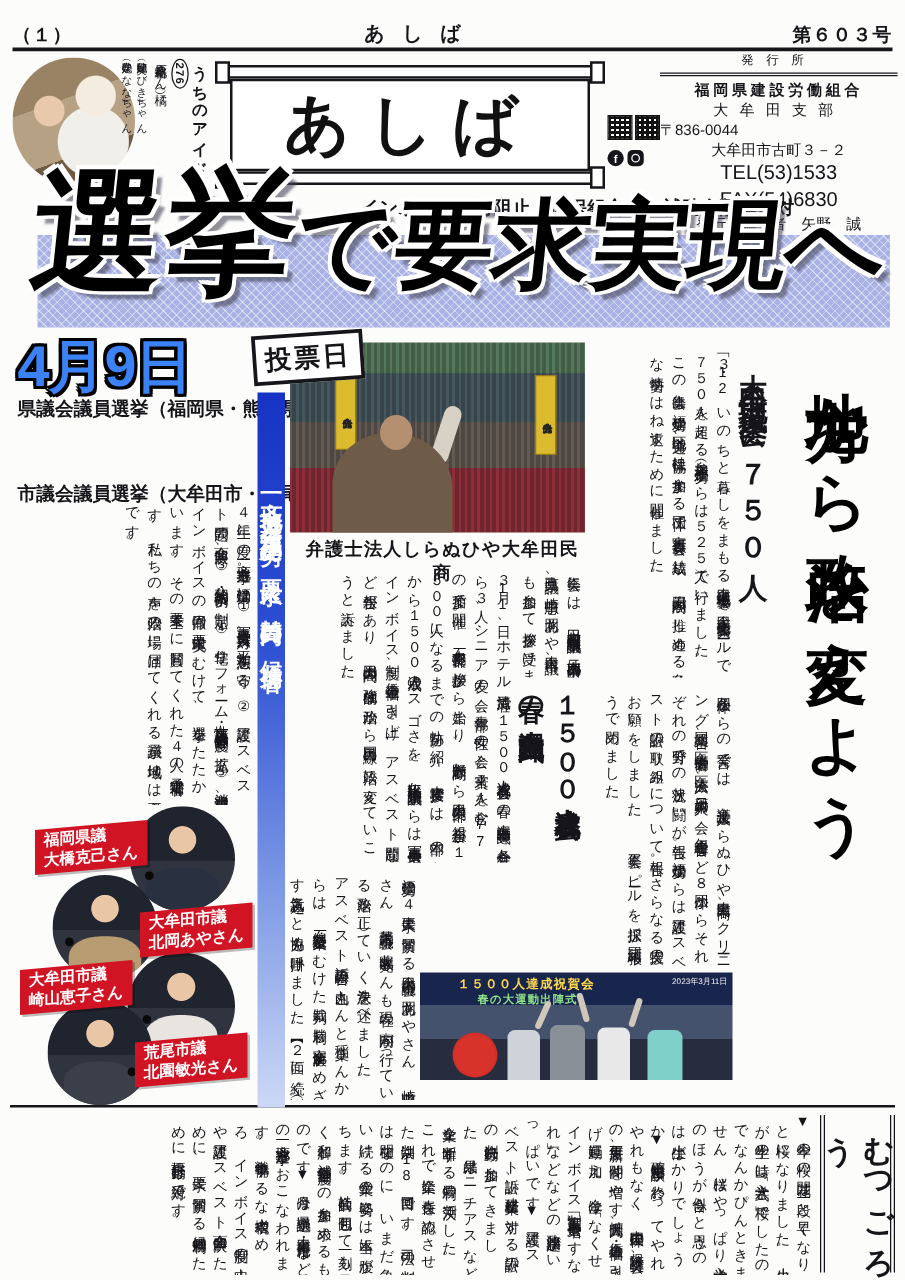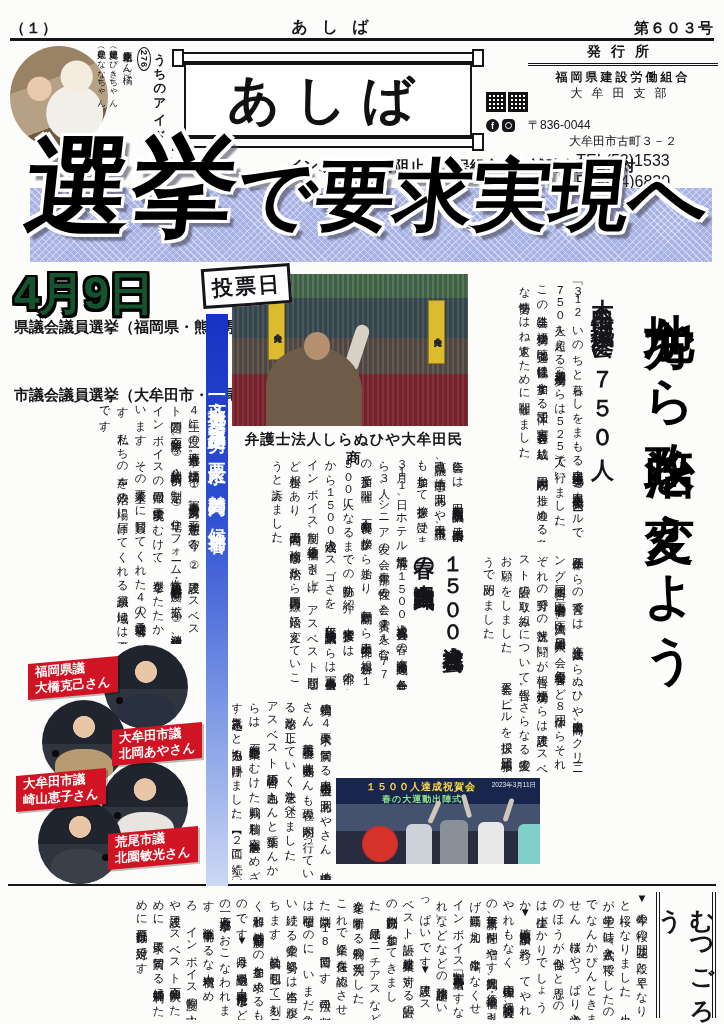--- a/index.html
+++ b/index.html
@@ -44,41 +44,41 @@
         repeating-linear-gradient(0deg,#111 0 2px,rgba(0,0,0,0) 2px 4px),
         repeating-linear-gradient(90deg,#111 0 2px,#fff 2px 4px);
       border:1px solid #111;display:inline-block;margin-right:2px;}
   .social-row{margin-top:3px;display:flex;gap:3px;align-items:center;}
   .fb-icon{width:13px;height:13px;border-radius:50%;background:#15151a;color:#fff;
            font-size:9px;font-weight:bold;display:flex;align-items:center;justify-content:center;}
   .ig-icon{width:13px;height:13px;border-radius:4px;background:#15151a;position:relative;}
   .ig-icon:after{content:"";position:absolute;left:3px;top:3px;width:5px;height:5px;border:1.5px solid #fff;border-radius:50%;}
 
   .publisher{left:528px;top:42px;width:190px;font-size:12px;line-height:1.35;text-align:center;}
-  .pub-title{font-size:14px;font-weight:bold;letter-spacing:10px;}
+  .pub-title{font-size:10px;font-weight:normal;letter-spacing:10px;}
   .pub-rule{border-bottom:3px double #15151a;margin:2px 0 3px 0;}
   .pub-org1{letter-spacing:3px;font-weight:bold;}
   .pub-org2{letter-spacing:9px;font-weight:normal;text-align:center;}
-  .pub-postal{text-align:left;margin-top:16px;}
+  .pub-postal{text-align:left;}
   .pub-tel{font-size:16px;letter-spacing:0;}
 
   
   .band{left:30px;top:188px;width:682px;height:74px;background:#a9b2e4;
         background-image:repeating-linear-gradient(45deg,rgba(255,255,255,.45) 0 1px,rgba(0,0,0,0) 1px 5px),
                          repeating-linear-gradient(-45deg,rgba(255,255,255,.35) 0 1px,rgba(0,0,0,0) 1px 5px);}
   .kicker{left:288px;top:157px;font-size:15px;font-weight:900;letter-spacing:0;}
   .main-headline{left:26px;top:138px;display:flex;align-items:flex-end;transform:skewX(-6deg);
         font-weight:900;color:#000;line-height:.92;z-index:3;
         text-shadow:-3px -3px 0 #fff,3px -3px 0 #fff,-3px 3px 0 #fff,3px 3px 0 #fff,
                     0 -3px 0 #fff,0 3px 0 #fff,-3px 0 0 #fff,3px 0 0 #fff,7px 7px 2px rgba(70,70,90,.6);}
   .main-big{font-size:106px;}
   .main-rest{font-size:78px;padding-bottom:4px;}
 
   
-  .big-date{font-weight:900;font-size:46px;letter-spacing:-1px;color:#14532d;line-height:1;
+  .big-date{font-weight:900;font-size:46px;letter-spacing:-1px;color:#3b82f6;line-height:1;
             text-shadow:-2.5px -2.5px 0 #000,2.5px -2.5px 0 #000,-2.5px 2.5px 0 #000,2.5px 2.5px 0 #000,
                         0 -2.5px 0 #000,0 2.5px 0 #000,-2.5px 0 0 #000,2.5px 0 0 #000;text-align:right;}
   .vote-box{left:202px;top:266px;border:3px solid #15151a;background:#fff;font-size:21px;font-weight:900;
             padding:3px 7px;transform:rotate(-4deg);letter-spacing:2px;z-index:4;}
   .race{font-size:15px;font-weight:800;letter-spacing:0;}
 
   
   .blue-bar{left:206px;top:314px;width:22px;height:572px;
             background:linear-gradient(180deg,#1733c4 0%,#2d4fd2 35%,#7f9ae6 70%,#ccd8f5 100%);z-index:2;}
   .bar-headline{left:205px;top:384px;height:500px;width:24px;writing-mode:vertical-rl;text-orientation:upright;
@@ -107,21 +107,21 @@
       writing-mode:vertical-rl;text-orientation:upright;font-size:8px;font-weight:bold;color:#222;
       display:flex;align-items:center;justify-content:center;}
   .speaker-body{position:absolute;left:34px;bottom:-6px;width:96px;height:86px;border-radius:48% 52% 0 0;
       background:#6e5c49;}
   .speaker-head{position:absolute;left:72px;bottom:66px;width:26px;height:28px;border-radius:50%;
       background:#b5907074;background:#b59070;}
   .speaker-arm{position:absolute;left:118px;bottom:54px;width:14px;height:48px;border-radius:7px;
       background:#d8d2c6;transform:rotate(18deg);}
   .photo-caption{font-size:14.5px;font-weight:800;letter-spacing:1px;}
 
-  .stage-photo{left:336px;top:778px;width:204px;height:86px;overflow:hidden;
+  .stage-photo{left:336px;top:778px;width:250px;height:86px;overflow:hidden;
       background:linear-gradient(180deg,#18264e 0 30%,#44526e 30% 62%,#272d3f 62% 100%);}
   .stage-line1{position:absolute;top:2px;left:30px;color:#ffd94a;font-size:10px;font-weight:bold;letter-spacing:1px;}
   .stage-line2{position:absolute;top:15px;left:46px;color:#8fe08a;font-size:9px;font-weight:bold;letter-spacing:1px;}
   .stage-date{position:absolute;top:3px;right:4px;color:#eee;font-size:6.5px;}
   .stage-redbanner{position:absolute;left:26px;bottom:2px;width:36px;height:36px;border-radius:50%;
       background:radial-gradient(circle,#d8332a 0 60%,#a8201b 100%);}
   .person{position:absolute;bottom:0;border-radius:6px 6px 0 0;}
   .arm{position:absolute;width:5px;height:24px;border-radius:3px;background:#cfc7ba;}
 
   

